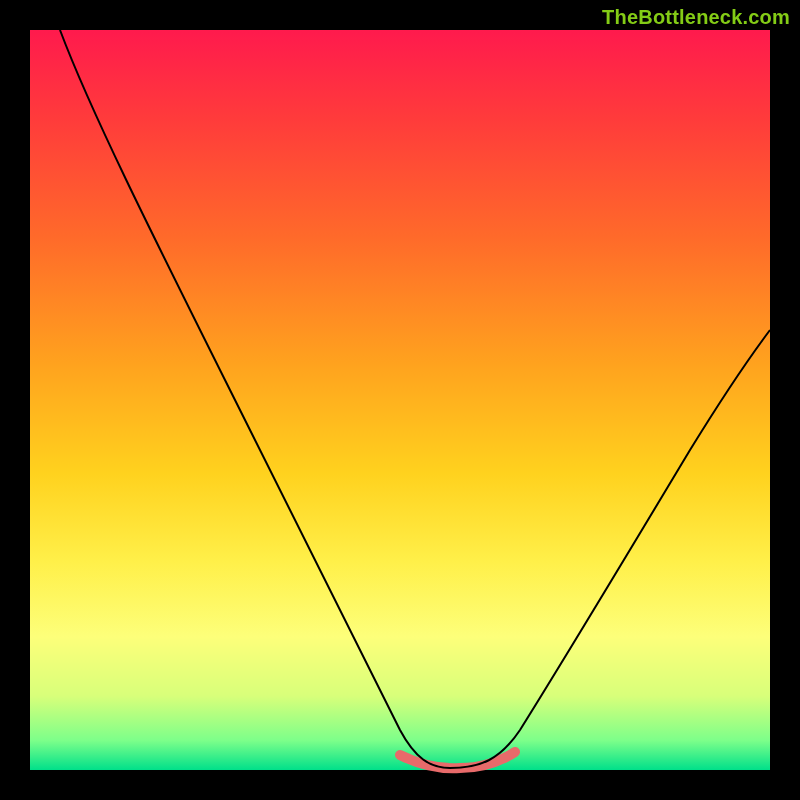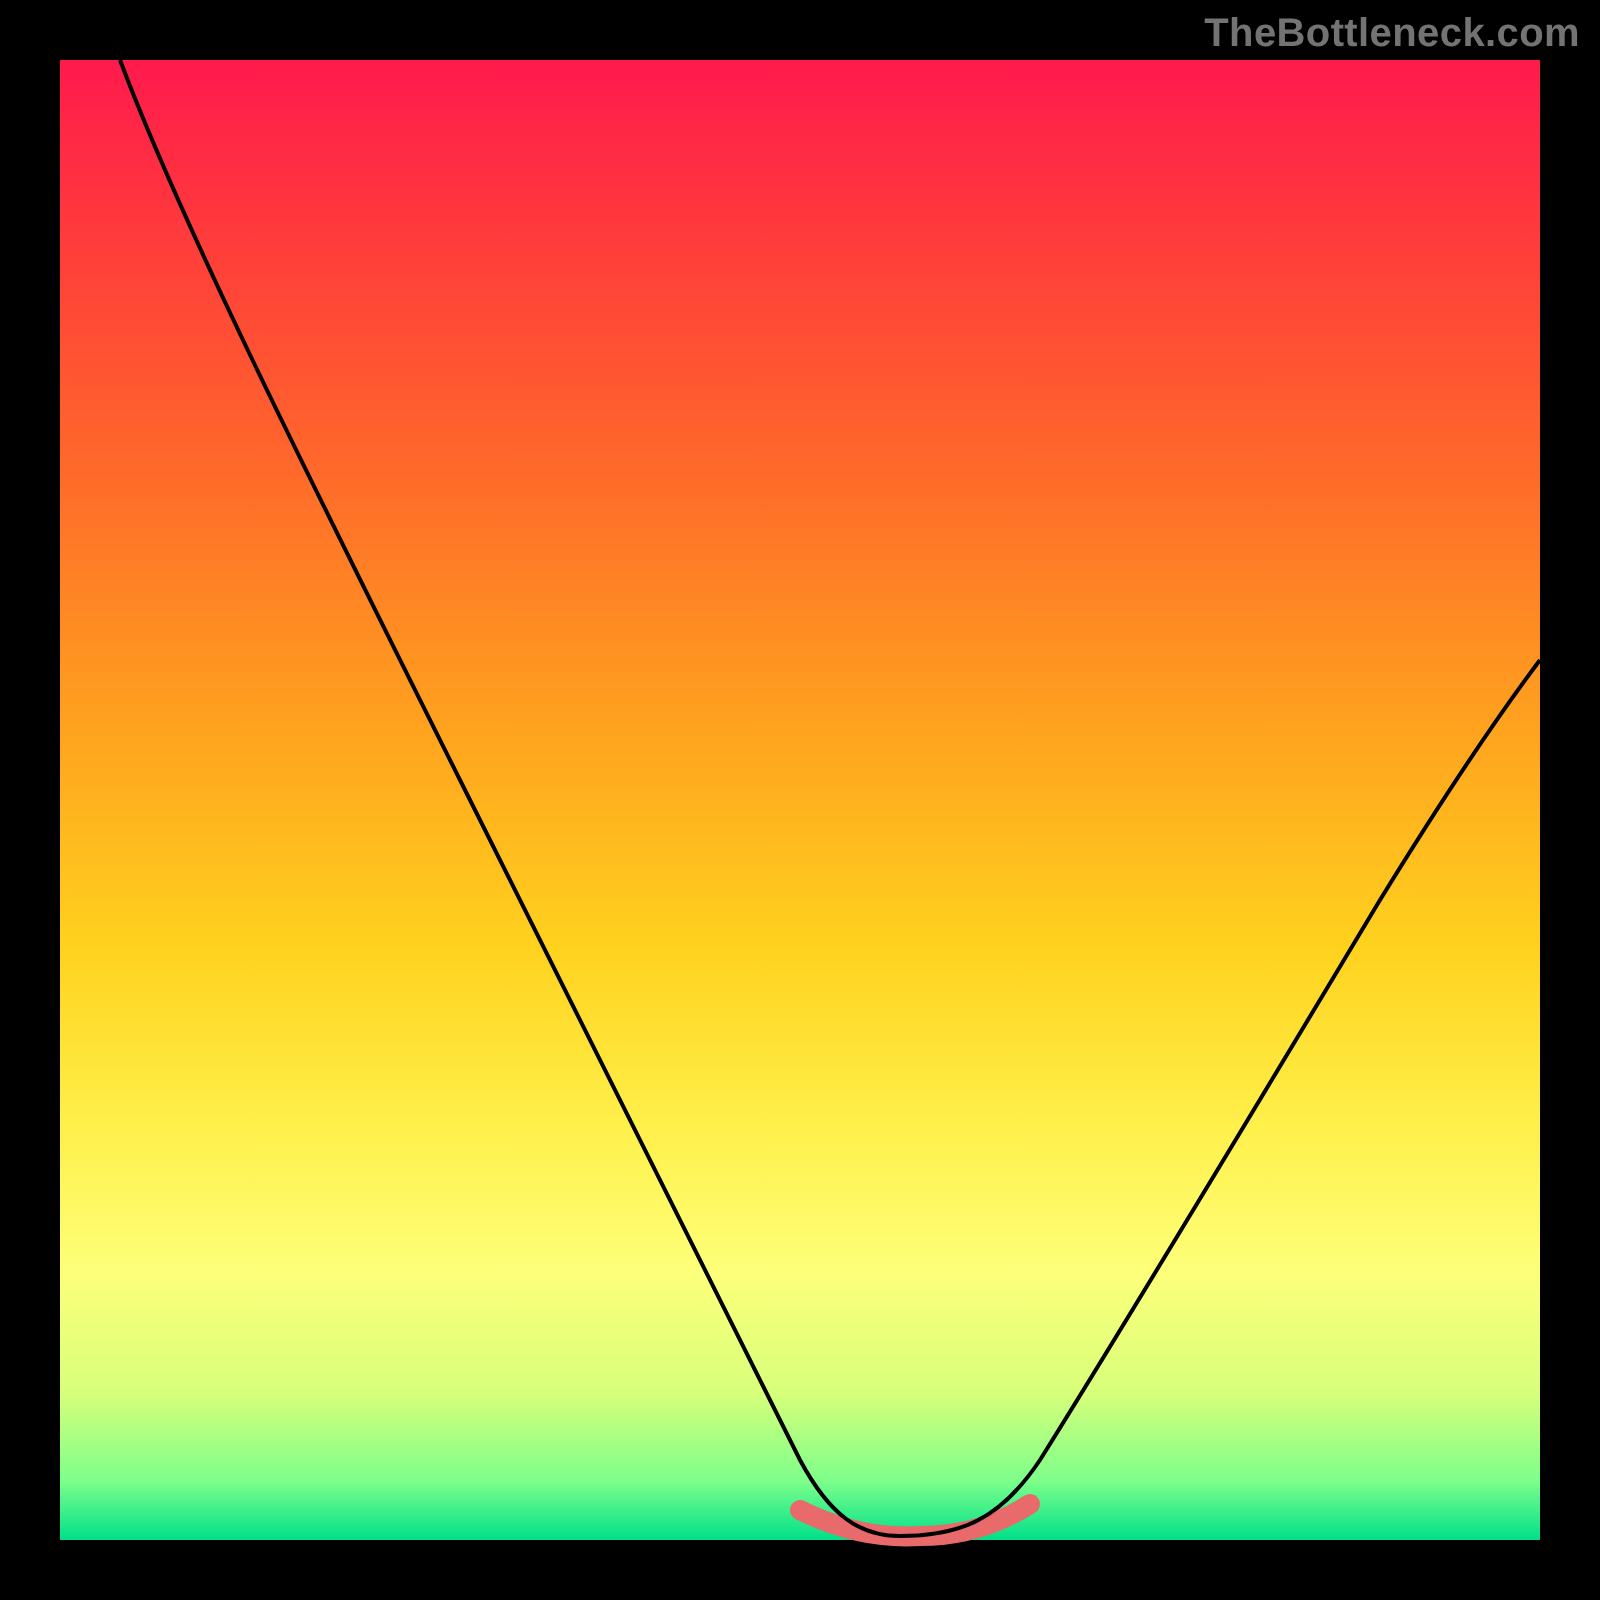--- a/index.html
+++ b/index.html
@@ -33,21 +33,21 @@
       #fdff7a 82%,
       #d8ff7a 90%,
       #7dff8a 96%,
       #00e08a 100%
     );
   }
   .watermark {
     position: absolute;
     top: 6px;
     right: 10px;
-    color: #737373;
+    color: #84cc16;
     font-size: 20px;
     font-weight: 600;
     letter-spacing: 0.2px;
     user-select: none;
   }
   svg.curve {
     position: absolute;
     left: 0;
     top: 0;
     width: 740px;

